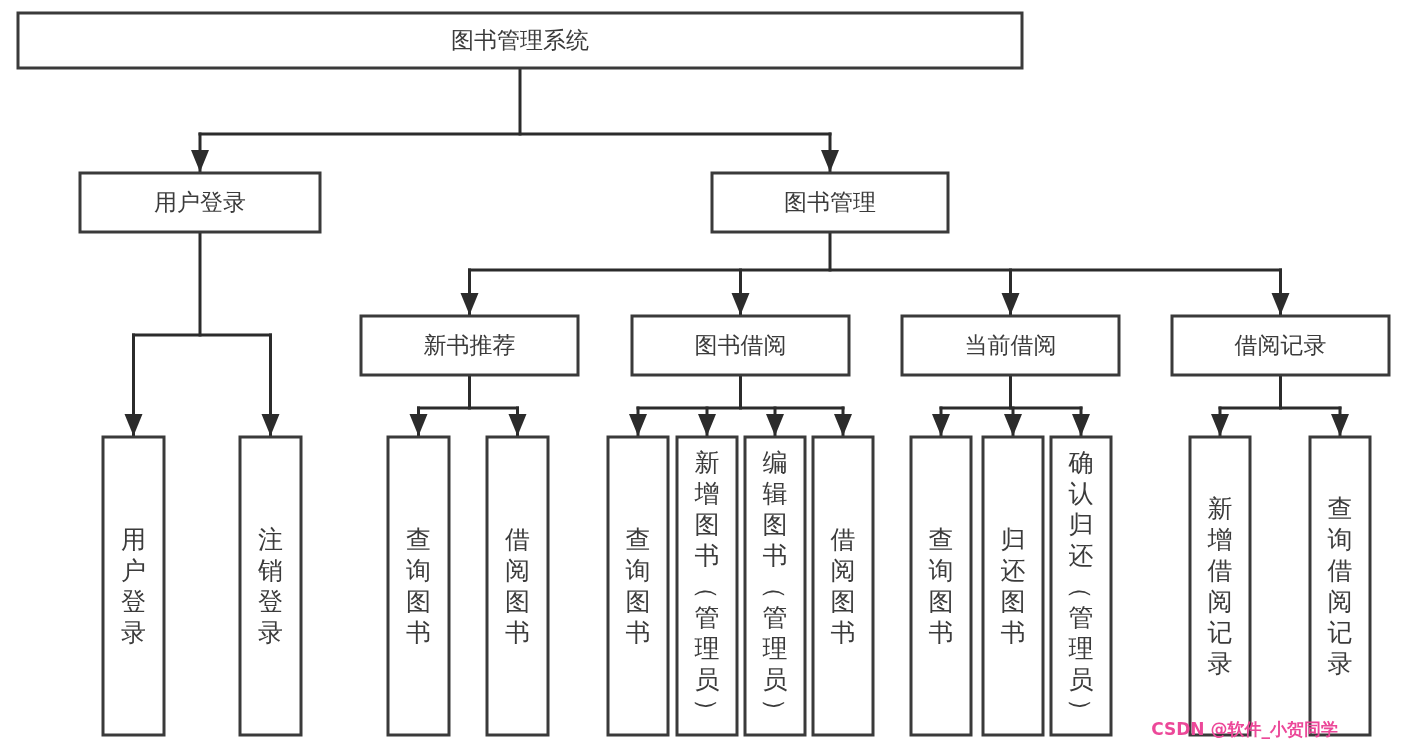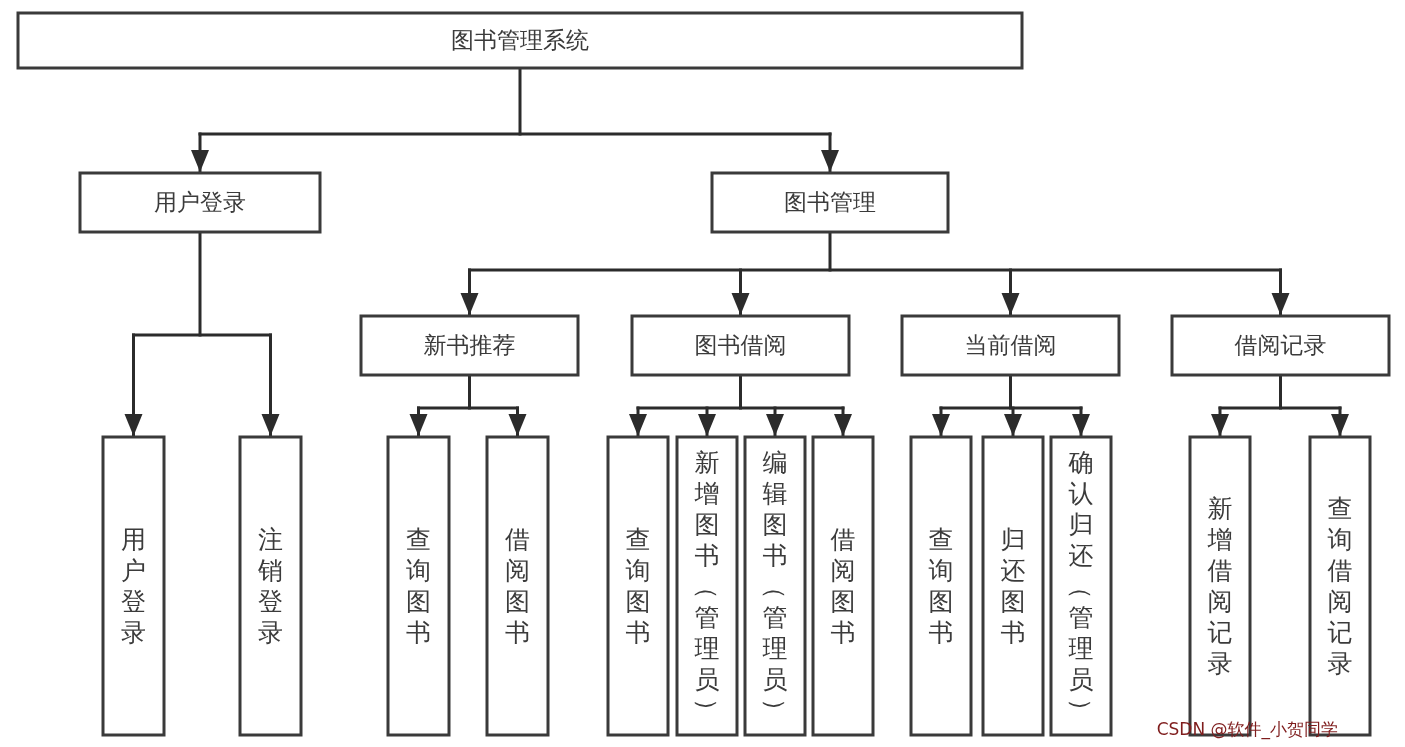--- a/index.html
+++ b/index.html
@@ -52,25 +52,26 @@
   .node-label-v {
     fill: #3b3b3b;
     font-family: "DejaVu Sans", "Liberation Sans", sans-serif;
     font-size: 25px;
     text-anchor: middle;
   }
   .watermark-text {
     position: absolute;
     right: 12px;
     bottom: 6px;
-    color: #7f1d1d;
+    color: #ec4899;
     font-size: 17px;
     font-family: "DejaVu Sans", "Liberation Sans", sans-serif;
     white-space: nowrap;
     pointer-events: none;
+    font-weight: bold;
   }
 </style>
 </head>
 <body>
 
 <div id="diagram-root">
   <svg id="tree-svg" viewBox="0 0 1405 747">
       <g>
         <path d="M 520 68 L 520 134" class="edge-line"></path>
         <path d="M 200 134 L 830 134" class="edge-line"></path>

